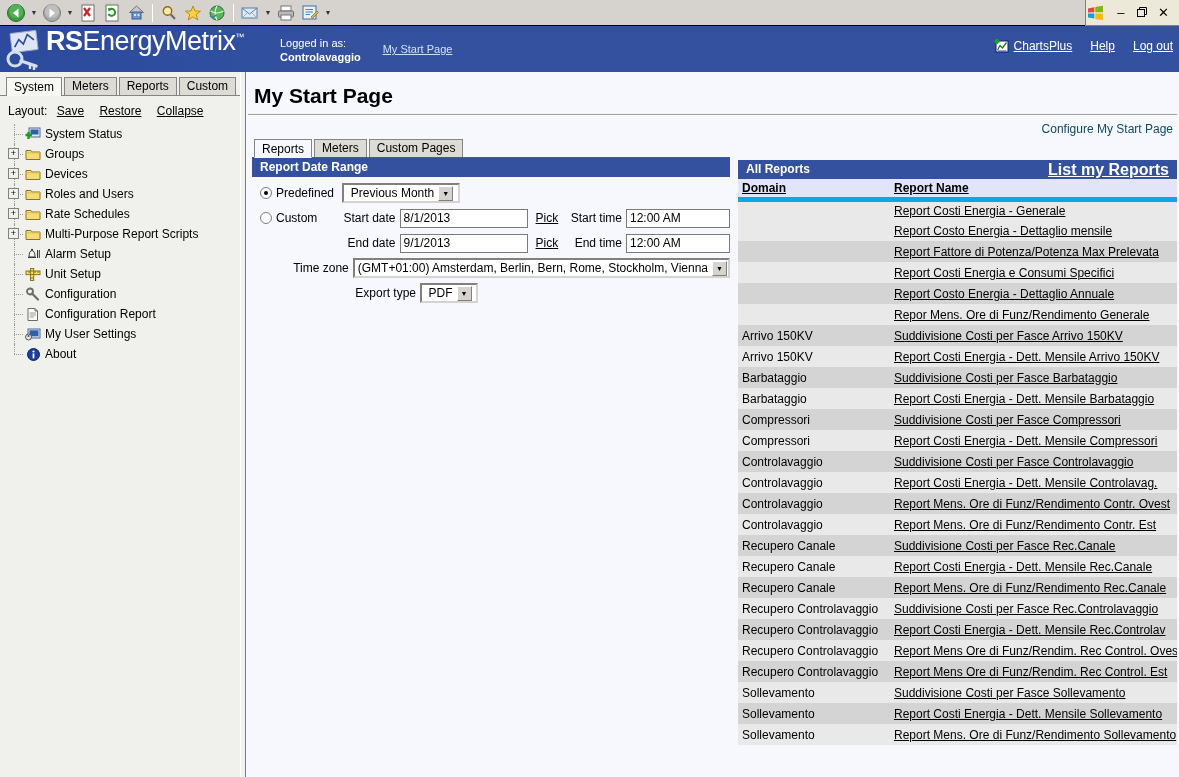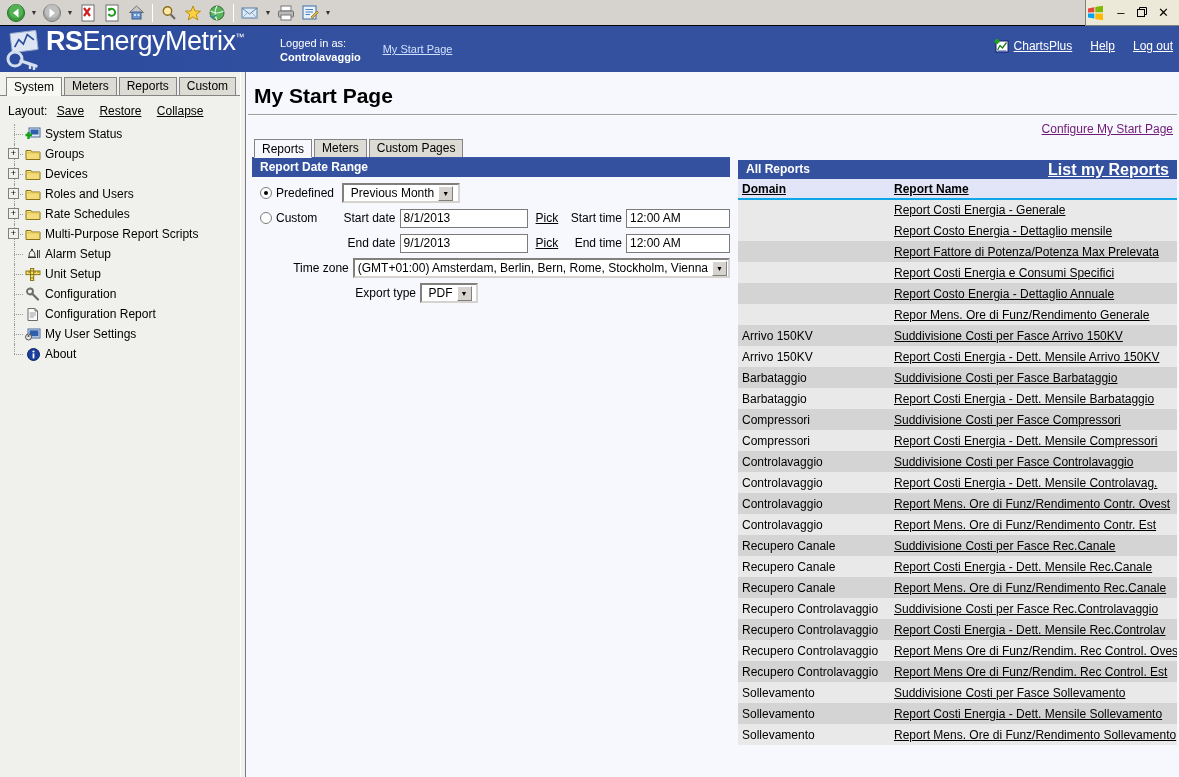--- a/index.html
+++ b/index.html
@@ -269,22 +269,21 @@
     height: 2px;
     border-top: 1px solid #9f9f9f;
     border-bottom: 1px solid #ffffff;
     margin: 0 2px 0 2px;
   }
   #configure-row {
     text-align: right;
     padding: 6px 6px 2px 0;
   }
   #configure-row a {
-    color: #701a75;
-    text-decoration: underline;
+    color: #0c4a6e;
     font-size: 12px;
     cursor: pointer;
   }
 
   #panels {
     display: flex;
     padding: 0 2px 0 6px;
     gap: 8px;
     align-items: flex-start;
   }
@@ -435,21 +434,21 @@
     border-collapse: collapse;
     font-size: 12px;
     table-layout: fixed;
   }
   #reports-table th {
     background: #e2e4f7;
     text-align: left;
     font-weight: bold;
     padding: 1px 4px 1px 4px;
     height: 20px;
-    border-bottom: 2px solid #0ea5e9;
+    border-bottom: 5px solid #0ea5e9;
   }
   #reports-table th span {
     text-decoration: underline;
     cursor: pointer;
   }
   #reports-table td {
     padding: 2px 4px 2px 4px;
     height: 21px;
     vertical-align: middle;
     overflow: hidden;

